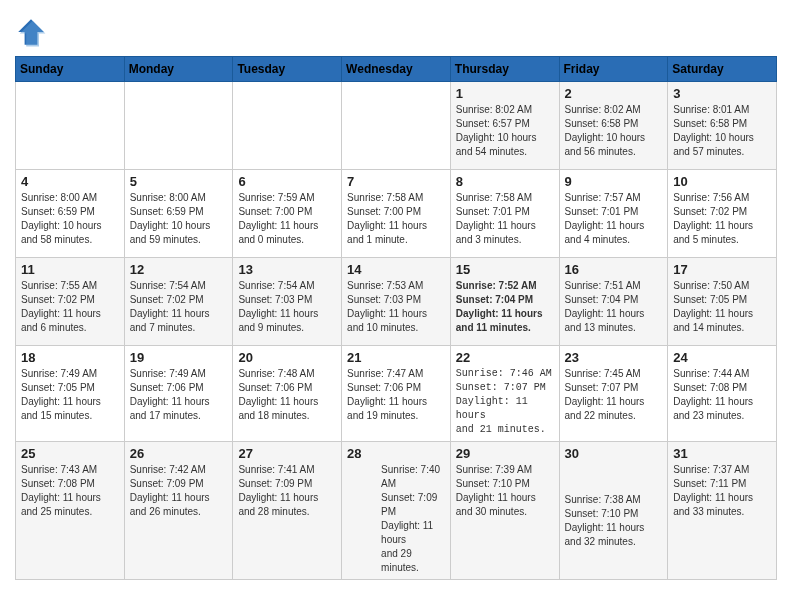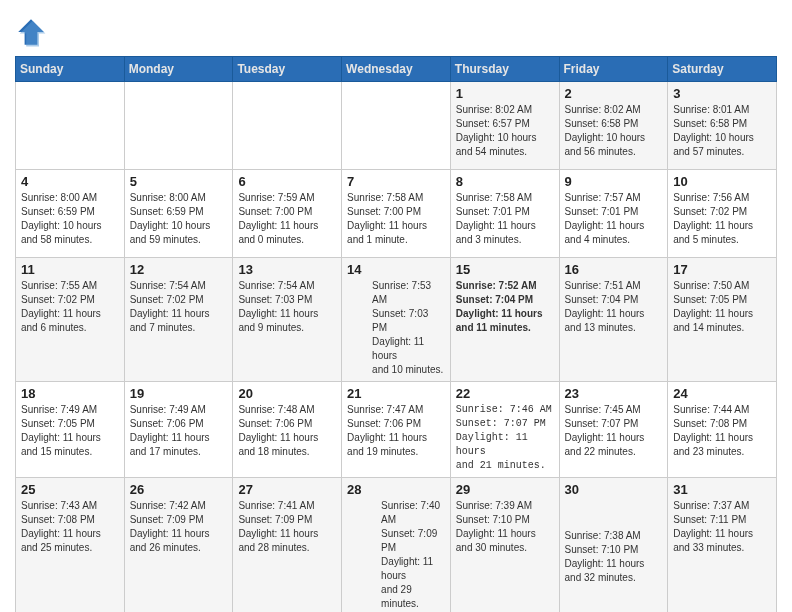--- a/index.html
+++ b/index.html
@@ -55,21 +55,21 @@
       color: #555;
       margin-top: 2px;
     }
     .calendar-table {
       width: 100%;
       border-collapse: collapse;
       table-layout: fixed;
     }
     .calendar-table th {
       background-color: #2a6db5;
-      color: #e5e5e5;
+      color: #000000;
       font-size: 12px;
       font-weight: bold;
       padding: 5px 4px;
       text-align: left;
       border: 1px solid #1a5a9a;
     }
     .calendar-table td {
       border: 1px solid #ccc;
       vertical-align: top;
       padding: 4px 5px;
@@ -227,21 +227,21 @@
         </td>
         <td>
           <div class="day-number">13</div>
           <div class="day-detail" style="white-space: pre-line;">Sunrise: 7:54 AM
 Sunset: 7:03 PM
 Daylight: 11 hours
 and 9 minutes.</div>
         </td>
         <td>
           <div class="day-number">14</div>
-          <div class="day-detail" style="white-space: pre-line; margin-left: 25px;">Sunrise: 7:53 AM
+          <div class="day-detail" style="white-space: pre-line;">Sunrise: 7:53 AM
 Sunset: 7:03 PM
 Daylight: 11 hours
 and 10 minutes.</div>
         </td>
         <td>
           <div class="day-number">15</div>
           <div class="day-detail" style="white-space: pre-line; font-weight: bold;">Sunrise: 7:52 AM
 Sunset: 7:04 PM
 Daylight: 11 hours
 and 11 minutes.</div>

